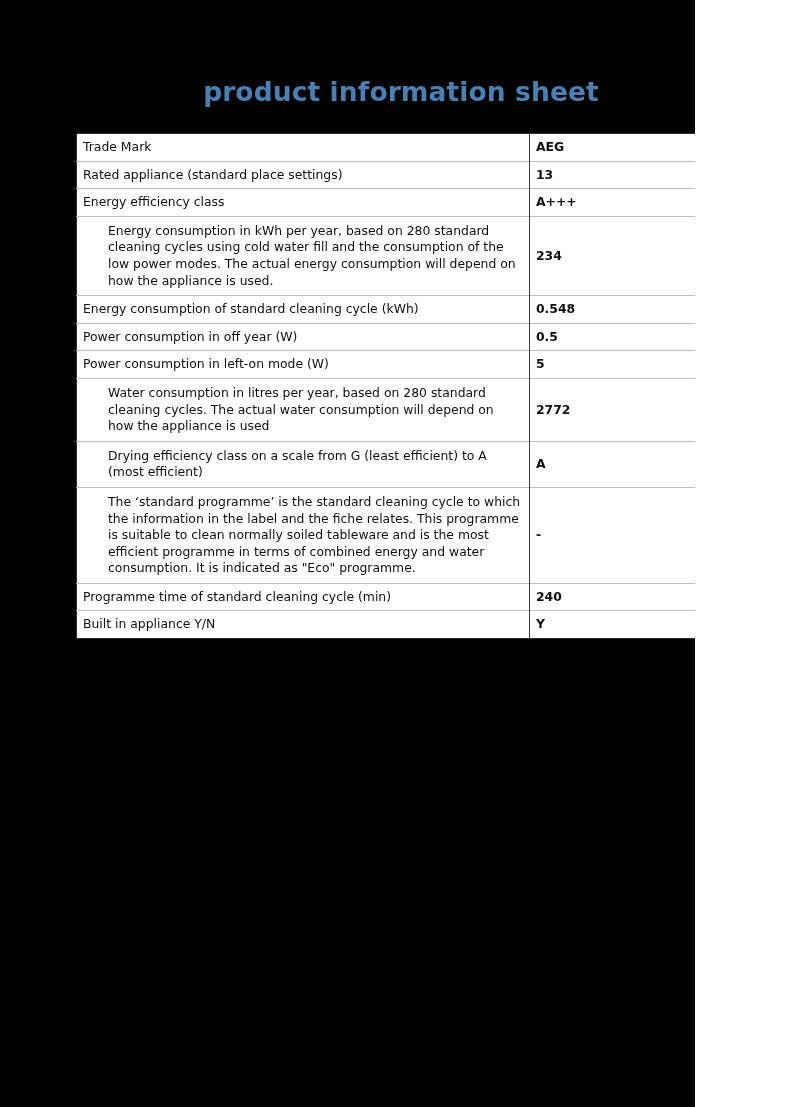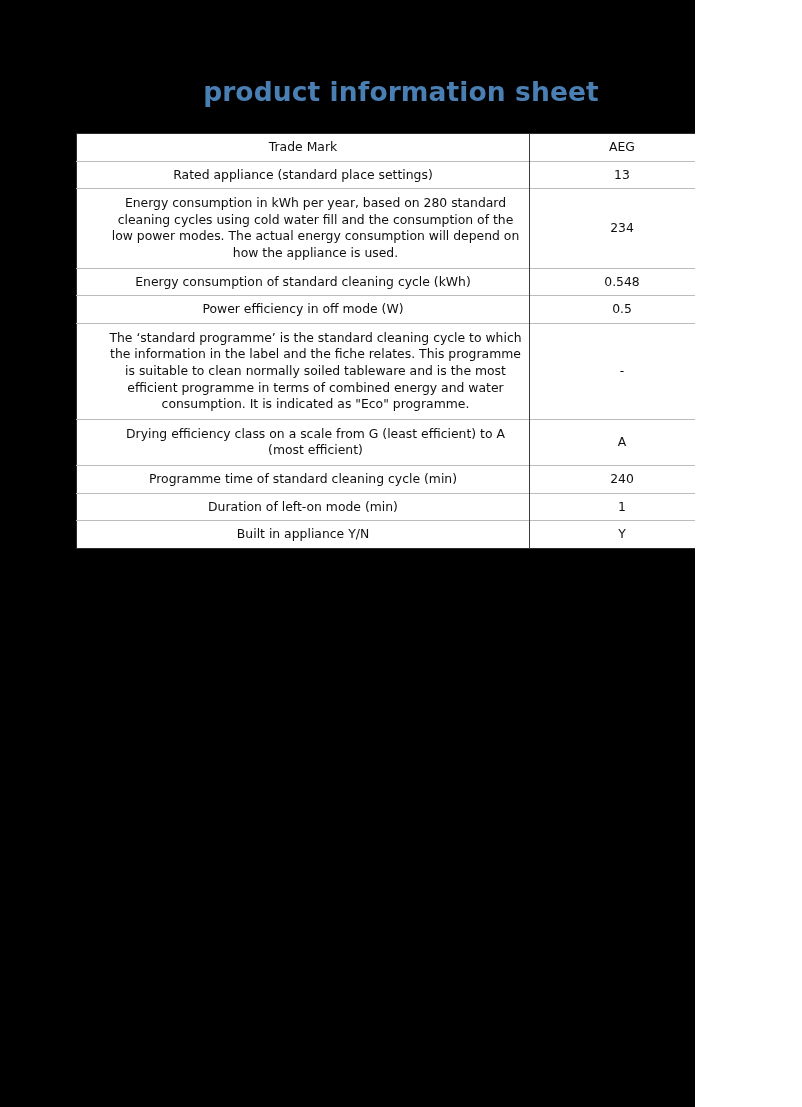--- a/index.html
+++ b/index.html
@@ -42,21 +42,20 @@
 
   .spec-table {
     position: absolute;
     left: 76px;
     top: 133px;
     width: 638px;
     border-collapse: collapse;
     table-layout: fixed;
     background: #ffffff;
     border: 1.4px solid #2b2b2b;
-    text-align: center;
   }
 
   .spec-table col.c-label { width: 453px; }
   .spec-table col.c-value { width: 185px; }
 
   .spec-table tr {
     border-bottom: 1.3px solid #bcbcbf;
   }
   .spec-table tr:last-child {
     border-bottom: none;
@@ -72,20 +71,21 @@
     word-wrap: break-word;
   }
 
   .spec-table td.label {
     border-right: 1.3px solid #3a3a3a;
     padding-left: 6px;
   }
 
   .spec-table td.value {
     padding-left: 6px;
+    font-weight: bold;
   }
 
   
   .spec-table tr.tall td.label {
     vertical-align: middle;
     padding-top: 6px;
     padding-bottom: 6px;
     padding-left: 31px;
   }
   .spec-table tr.tall td.value {
@@ -106,47 +106,55 @@
     </colgroup>
     <tbody>
       <tr>
         <td class="label">Trade Mark</td>
         <td class="value">AEG</td>
       </tr>
       <tr>
         <td class="label">Rated appliance (standard place settings)</td>
         <td class="value">13</td>
       </tr>
+      <tr>
+        <td class="label">Energy efficiency class</td>
+        <td class="value">A+++</td>
+      </tr>
       <tr class="tall">
         <td class="label">Energy consumption in kWh per year, based on 280 standard cleaning cycles using cold water fill and the consumption of the low power modes. The actual energy consumption will depend on how the appliance is used.</td>
         <td class="value">234</td>
       </tr>
       <tr>
         <td class="label">Energy consumption of standard cleaning cycle (kWh)</td>
         <td class="value">0.548</td>
       </tr>
       <tr>
-        <td class="label">Power efficiency in off mode (W)</td>
+        <td class="label">Power consumption in off year (W)</td>
         <td class="value">0.5</td>
+      </tr>
+      <tr>
+        <td class="label">Power consumption in left-on mode (W)</td>
+        <td class="value">5</td>
+      </tr>
+      <tr class="tall">
+        <td class="label">Water consumption in litres per year, based on 280 standard cleaning cycles. The actual water consumption will depend on how the appliance is used</td>
+        <td class="value">2772</td>
+      </tr>
+      <tr class="tall">
+        <td class="label">Drying efficiency class on a scale from G (least efficient) to A (most efficient)</td>
+        <td class="value">A</td>
       </tr>
       <tr class="tall">
         <td class="label">The ‘standard programme’ is the standard cleaning cycle to which the information in the label and the fiche relates. This programme is suitable to clean normally soiled tableware and is the most efficient programme in terms of combined energy and water consumption.  It is indicated as "Eco" programme.</td>
         <td class="value">-</td>
       </tr>
-      <tr class="tall">
-        <td class="label">Drying efficiency class on a scale from G (least efficient) to A (most efficient)</td>
-        <td class="value">A</td>
-      </tr>
       <tr>
         <td class="label">Programme time of standard cleaning cycle (min)</td>
         <td class="value">240</td>
-      </tr>
-      <tr>
-        <td class="label">Duration of left-on mode (min)</td>
-        <td class="value">1</td>
       </tr>
       <tr>
         <td class="label">Built in appliance Y/N</td>
         <td class="value">Y</td>
       </tr>
     </tbody>
   </table>
 
 </div>
 

